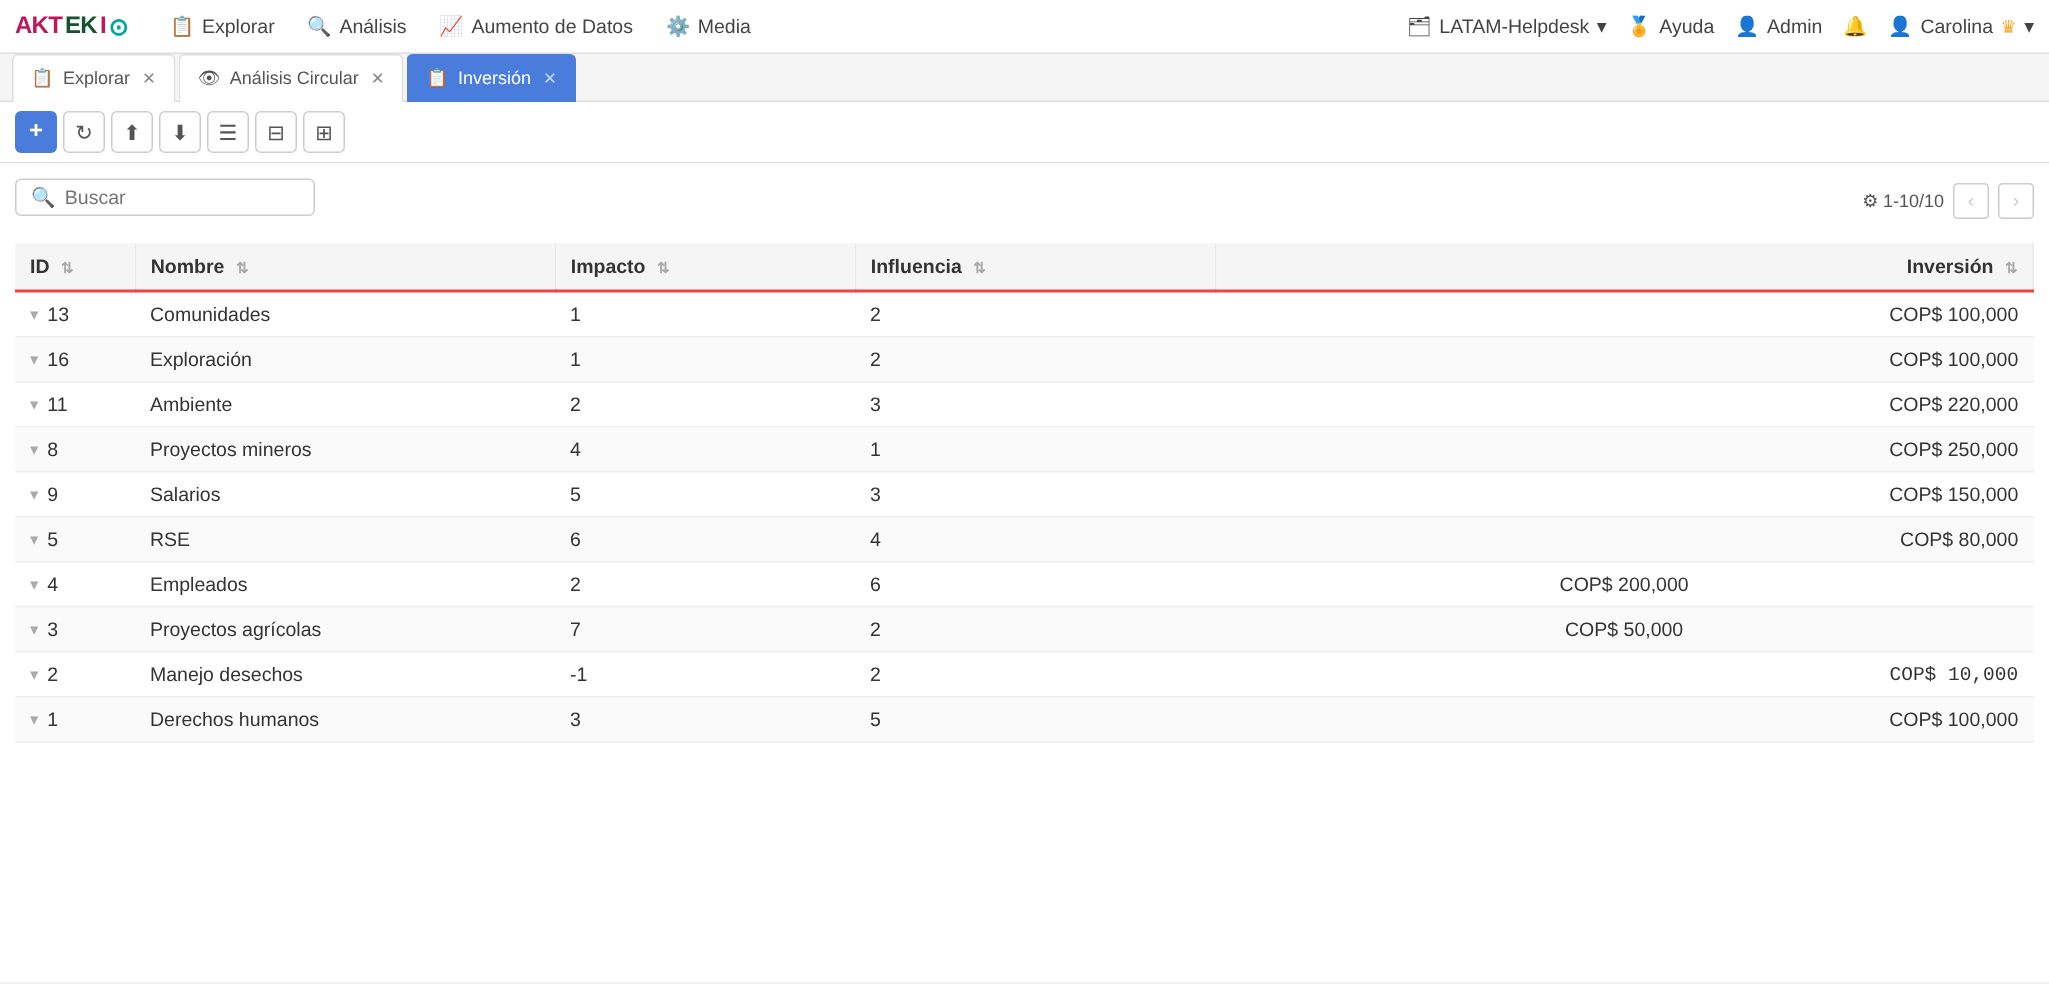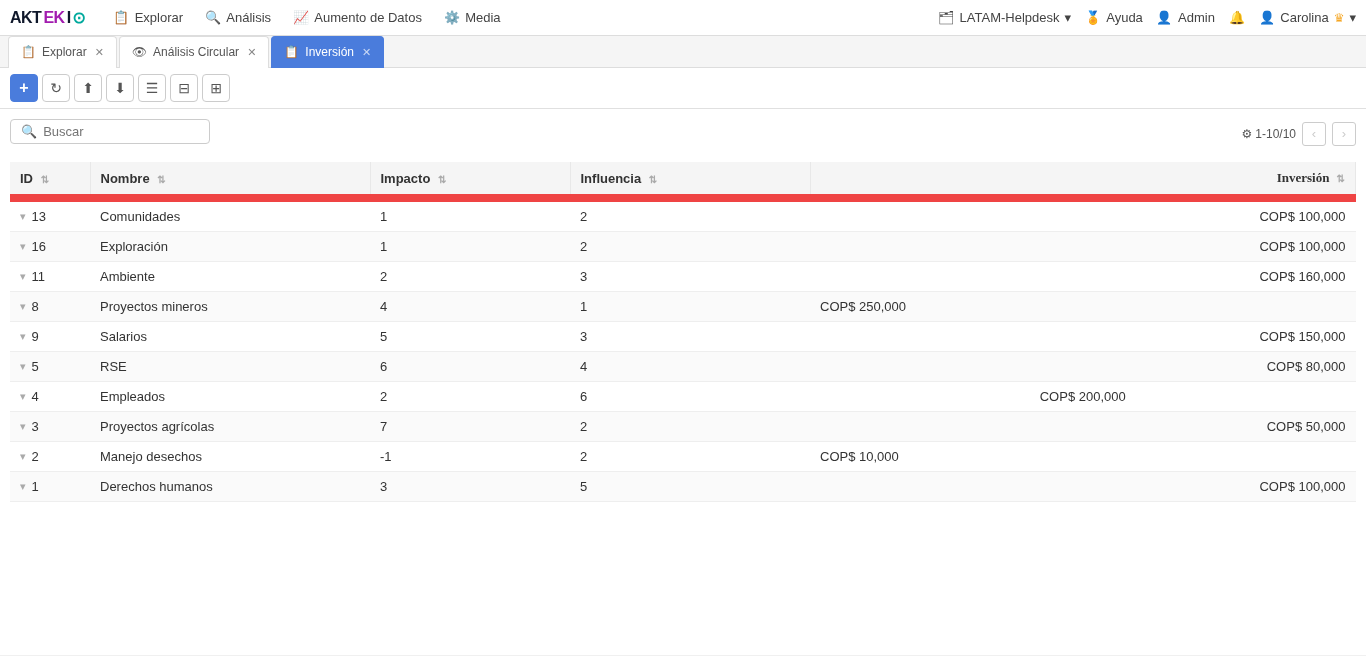--- a/index.html
+++ b/index.html
@@ -7,21 +7,21 @@
 
     
     .top-nav {
       display: flex; align-items: center; background: #fff; border-bottom: 1px solid #ddd;
       height: 36px; padding: 0 10px; gap: 18px;
     }
     .logo {
       font-weight: 900; font-size: 16px; letter-spacing: -0.5px; color: #1a1a2e;
       display: flex; align-items: center; gap: 2px; margin-right: 8px;
     }
-    .logo span { color: #0f172a; }
+    .logo span { color: #be185d; }
     .nav-item {
       display: flex; align-items: center; gap: 5px; cursor: pointer; color: #444;
       font-size: 13px; padding: 4px 2px; white-space: nowrap;
     }
     .nav-right {
       margin-left: auto; display: flex; align-items: center; gap: 14px;
     }
     .nav-right-item {
       display: flex; align-items: center; gap: 5px; cursor: pointer; color: #444; font-size: 13px;
     }
@@ -72,21 +72,21 @@
     .search-bar input {
       border: none; outline: none; font-size: 13px; width: 100%; color: #333;
     }
     .search-bar .search-icon { color: #888; font-size: 13px; }
 
     
     .data-table {
       width: 100%; border-collapse: collapse; font-size: 13px;
     }
     .data-table thead tr {
-      background: #f5f5f5; border-bottom: 8px solid #ef4444;
+      background: #f5f5f5; border-bottom: 2px solid #ef4444;
     }
     .data-table thead th {
       padding: 8px 10px; text-align: left; font-weight: 600; color: #333;
       white-space: nowrap; border-right: 1px solid #e8e8e8; position: relative;
     }
     .data-table thead th .sort-icon { color: #aaa; font-size: 10px; margin-left: 4px; }
     .data-table tbody tr {
       border-bottom: 1px solid #eee;
     }
     .data-table tbody tr:nth-child(even) { background: #fafafa; }
@@ -105,29 +105,29 @@
       width: 24px; height: 24px; border: 1px solid #ccc; background: #fff;
       border-radius: 3px; cursor: pointer; font-size: 13px; color: #555;
       display: flex; align-items: center; justify-content: center;
     }
     .pagination-btn.disabled { color: #ccc; cursor: not-allowed; }
 
     .col-id { width: 80px; }
     .col-nombre { width: 280px; }
     .col-impacto { width: 200px; }
     .col-influencia { width: 240px; }
-    .col-inversion { text-align: right; font-family: Liberation Serif, serif; }
+    .col-inversion { text-align: right; }
   </style>
 </head>
 <body>
 
 <nav class="top-nav">
   <div class="logo">
     <span>AKT</span>
-      <span style="color:#a21caf">EK</span>
+      <span style="color:#14532d">EK</span>
       <span>I</span>
       <span style="color:#00a99d">⊙</span>
   </div>
 
   <div class="nav-item">
     <span>📋</span>
     <span>Explorar</span>
   </div>
   <div class="nav-item">
     <span>🔍</span>
@@ -274,31 +274,31 @@
       <td style="text-align:right;">COP$ 100,000</td>
     </tr>
         <tr>
       <td style="display:flex;align-items:center;gap:6px; border-bottom:none;">
         <span class="row-chevron">▾</span>
         <span>11</span>
       </td>
       <td>Ambiente</td>
       <td>2</td>
       <td>3</td>
-      <td style="text-align:right;">COP$ 160,000</td>
+      <td style="text-align:right;">COP$ 220,000</td>
     </tr>
         <tr>
       <td style="display:flex;align-items:center;gap:6px; border-bottom:none;">
         <span class="row-chevron">▾</span>
         <span>8</span>
       </td>
       <td>Proyectos mineros</td>
       <td>4</td>
       <td>1</td>
-      <td style="text-align:left;">COP$ 250,000</td>
+      <td style="text-align:right;">COP$ 250,000</td>
     </tr>
         <tr>
       <td style="display:flex;align-items:center;gap:6px; border-bottom:none;">
         <span class="row-chevron">▾</span>
         <span>9</span>
       </td>
       <td>Salarios</td>
       <td>5</td>
       <td>3</td>
       <td style="text-align:right;">COP$ 150,000</td>
@@ -324,31 +324,31 @@
       <td style="text-align:center;margin-top:20px;">COP$ 200,000</td>
     </tr>
         <tr>
       <td style="display:flex;align-items:center;gap:6px; border-bottom:none;">
         <span class="row-chevron">▾</span>
         <span>3</span>
       </td>
       <td>Proyectos agrícolas</td>
       <td>7</td>
       <td>2</td>
-      <td style="text-align:right;">COP$ 50,000</td>
+      <td style="text-align:center;">COP$ 50,000</td>
     </tr>
         <tr>
       <td style="display:flex;align-items:center;gap:6px; border-bottom:none;">
         <span class="row-chevron">▾</span>
         <span>2</span>
       </td>
       <td>Manejo desechos</td>
       <td>-1</td>
       <td>2</td>
-      <td style="text-align:left;">COP$ 10,000</td>
+      <td style="text-align:right;font-family:Liberation Mono, monospace;">COP$ 10,000</td>
     </tr>
         <tr>
       <td style="display:flex;align-items:center;gap:6px; border-bottom:none;">
         <span class="row-chevron">▾</span>
         <span>1</span>
       </td>
       <td>Derechos humanos</td>
       <td>3</td>
       <td>5</td>
       <td style="text-align:right;">COP$ 100,000</td>

